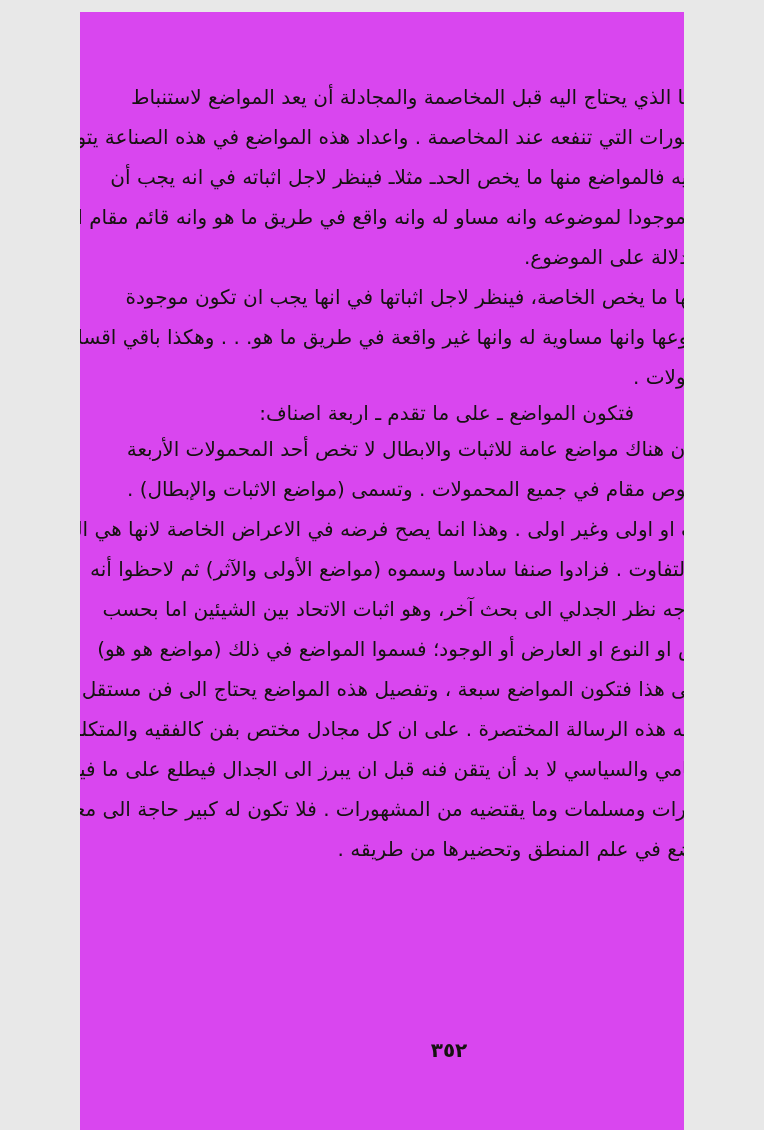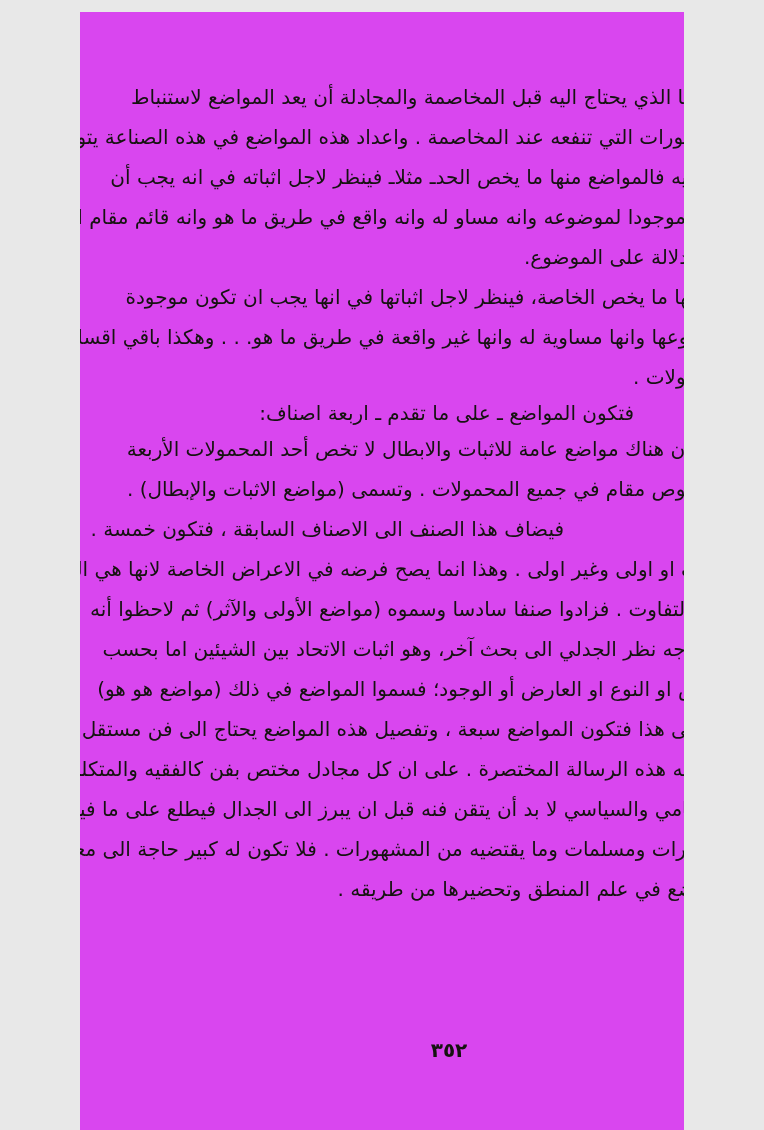--- a/index.html
+++ b/index.html
@@ -57,21 +57,20 @@
       <div class="tline fill"><span>المشهورات التي تنفعه عند المخاصمة . واعداد هذه المواضع في هذه الصناعة يتوقف</span></div>
       <div class="tline fill" style="padding-right: 18px;"><span>وعليه فالمواضع منها ما يخص الحدـ مثلاـ فينظر لاجل اثباته في انه يجب أن</span></div>
       <div class="tline fill"><span>يكون موجودا لموضوعه وانه مساو له وانه واقع في طريق ما هو وانه قائم مقام الاسم</span></div>
       <div class="tline"><span>في الدلالة على الموضوع.</span></div>
       <div class="tline fill" style="padding-right: 18px;"><span>ومنها ما يخص الخاصة، فينظر لاجل اثباتها في انها يجب ان تكون موجودة</span></div>
       <div class="tline fill"><span>لموضوعها وانها مساوية له وانها غير واقعة في طريق ما هو. . . وهكذا باقي اقسام</span></div>
       <div class="tline"><span>المحمولات .</span></div>
       <div class="tline" style="padding-right: 100px; height: 32px; line-height: 32px;"><span>فتكون المواضع ـ على ما تقدم ـ اربعة اصناف:</span></div>
       <div class="tline fill" style="padding-right: 18px;"><span>ثم ان هناك مواضع عامة للاثبات والابطال لا تخص أحد المحمولات الأربعة</span></div>
       <div class="tline fill"><span>بالخصوص مقام في جميع المحمولات . وتسمى </span><b>(مواضع الاثبات والإبطال)</b><span> .</span></div>
-      <div class="tline" style="padding-right: 170px;"><span>فيضاف هذا الصنف الى الاصناف السابقة ، فتكون خمسة .</span></div>
       <div class="tline fill"><span>أضعف او اولى وغير اولى . وهذا انما يصح فرضه في الاعراض الخاصة لانها هي التي</span></div>
       <div class="tline fill"><span>تقبل التفاوت . فزادوا صنفا سادسا وسموه </span><b>(مواضع الأولى والآثر)</b><span> ثم لاحظوا أنه</span></div>
       <div class="tline fill"><span>قد يتوجه نظر الجدلي الى بحث آخر، وهو اثبات الاتحاد بين الشيئين اما بحسب</span></div>
       <div class="tline"><span>الجنس او النوع او العارض أو الوجود؛ فسموا المواضع في ذلك </span><b>(مواضع هو هو)</b></div>
       <div class="tline fill" style="padding-right: 18px;"><span>وعلى هذا فتكون المواضع سبعة ، وتفصيل هذه المواضع يحتاج الى فن مستقل</span></div>
       <div class="tline fill"><span>لا تسعه هذه الرسالة المختصرة . على ان كل مجادل مختص بفن كالفقيه والمتكلم</span></div>
       <div class="tline fill"><span>والمحامي والسياسي لا بد أن يتقن فنه قبل ان يبرز الى الجدال </span><b>فيطلع على ما فيه من</b></div>
       <div class="tline fill"><span>مشهورات ومسلمات وما يقتضيه من المشهورات . </span><b>فلا تكون له كبير حاجة الى معرفة</b></div>
       <div class="tline"><span>المواضع في علم المنطق وتحضيرها من طريقه .</span></div>
     </div>

